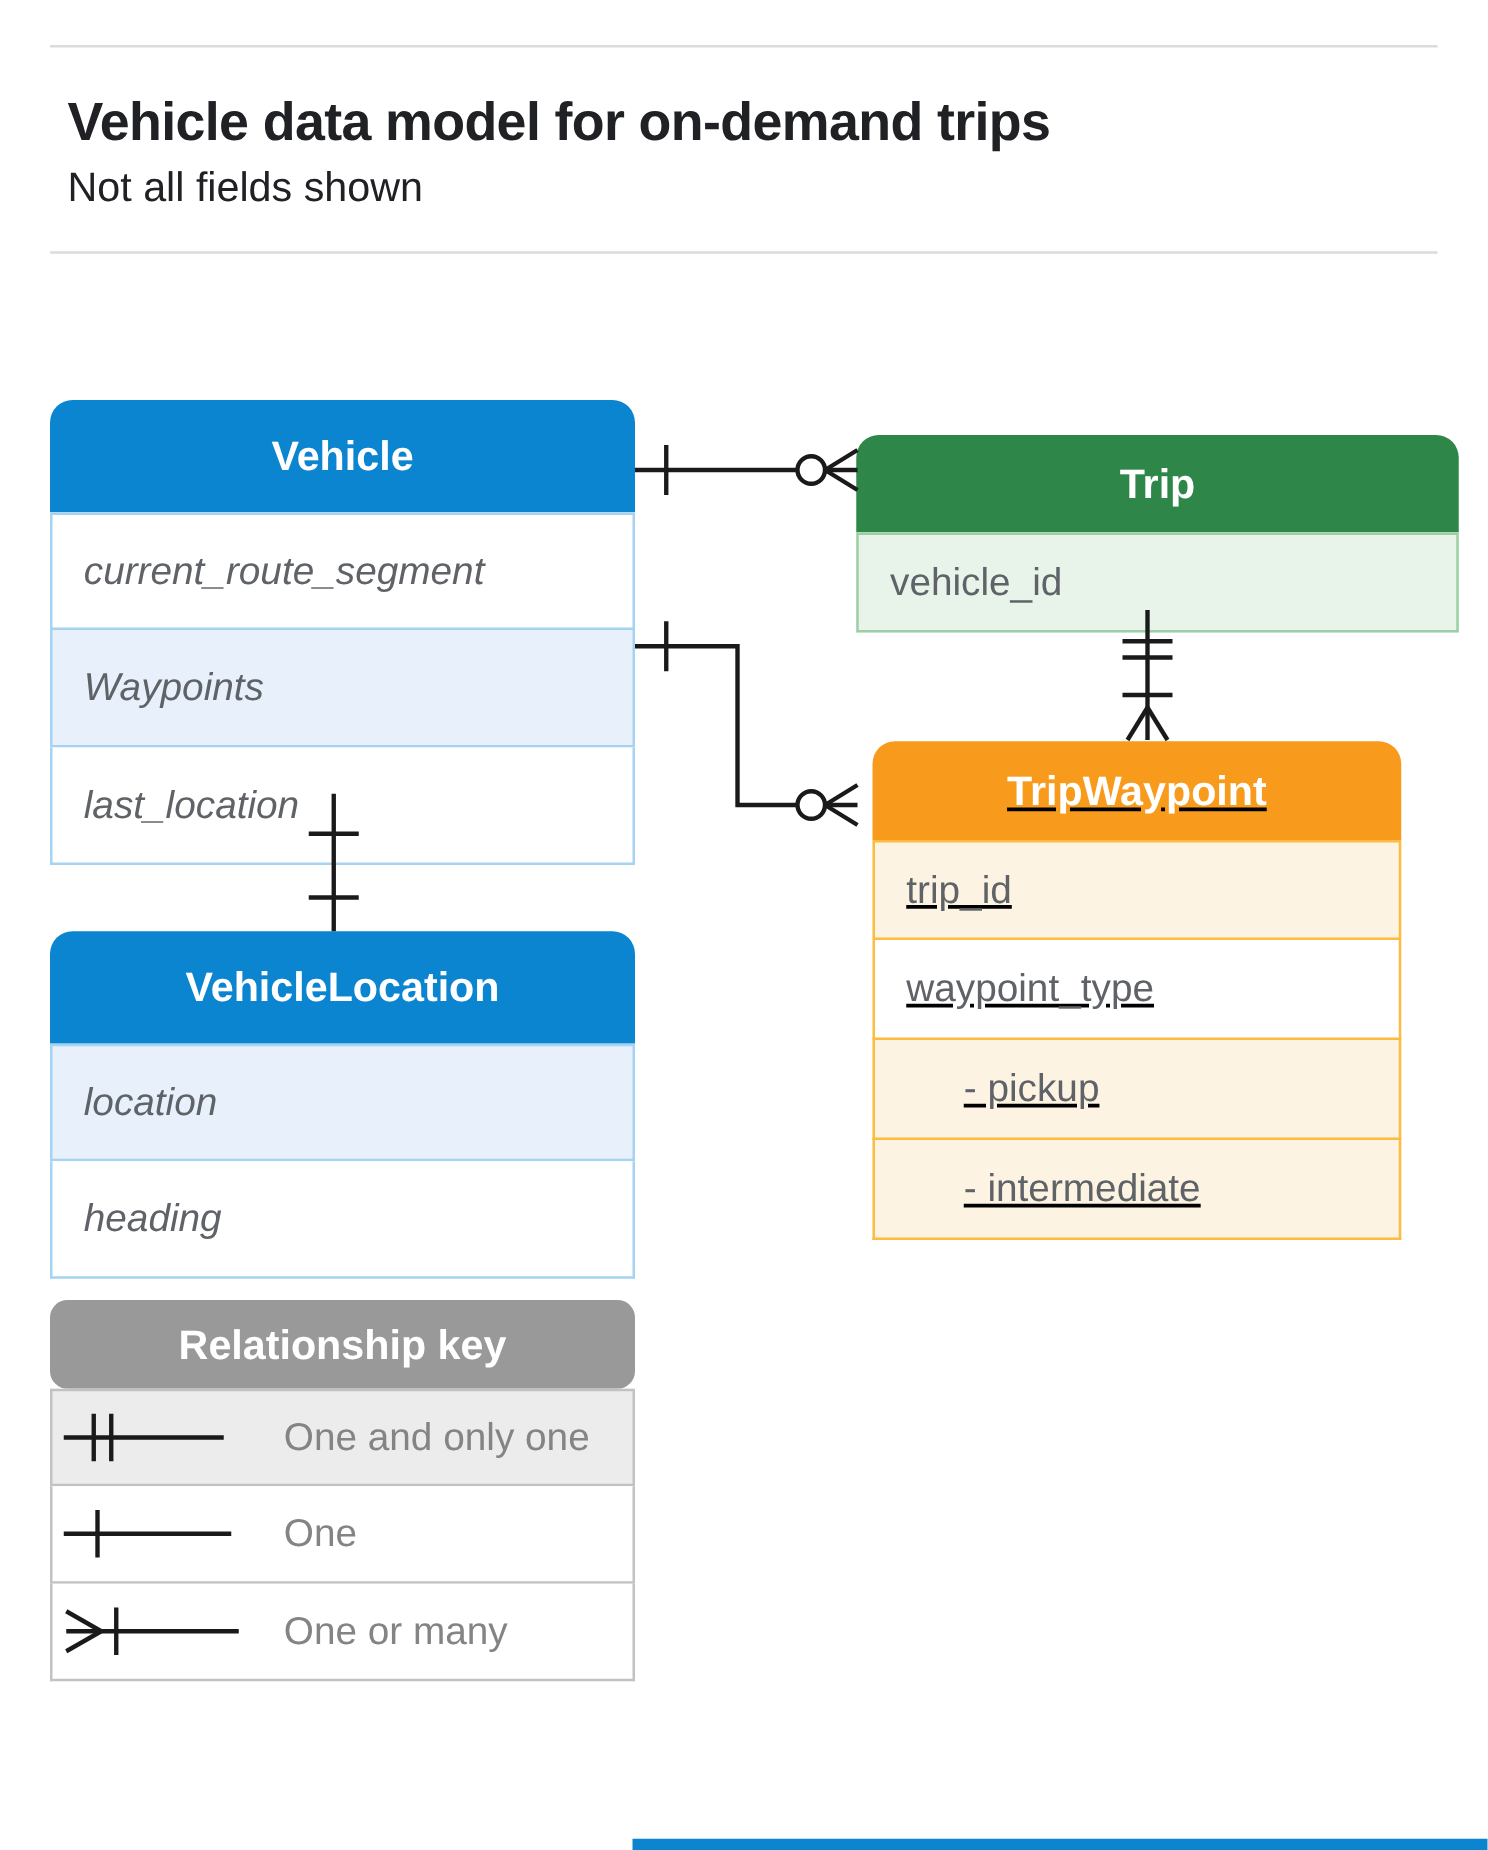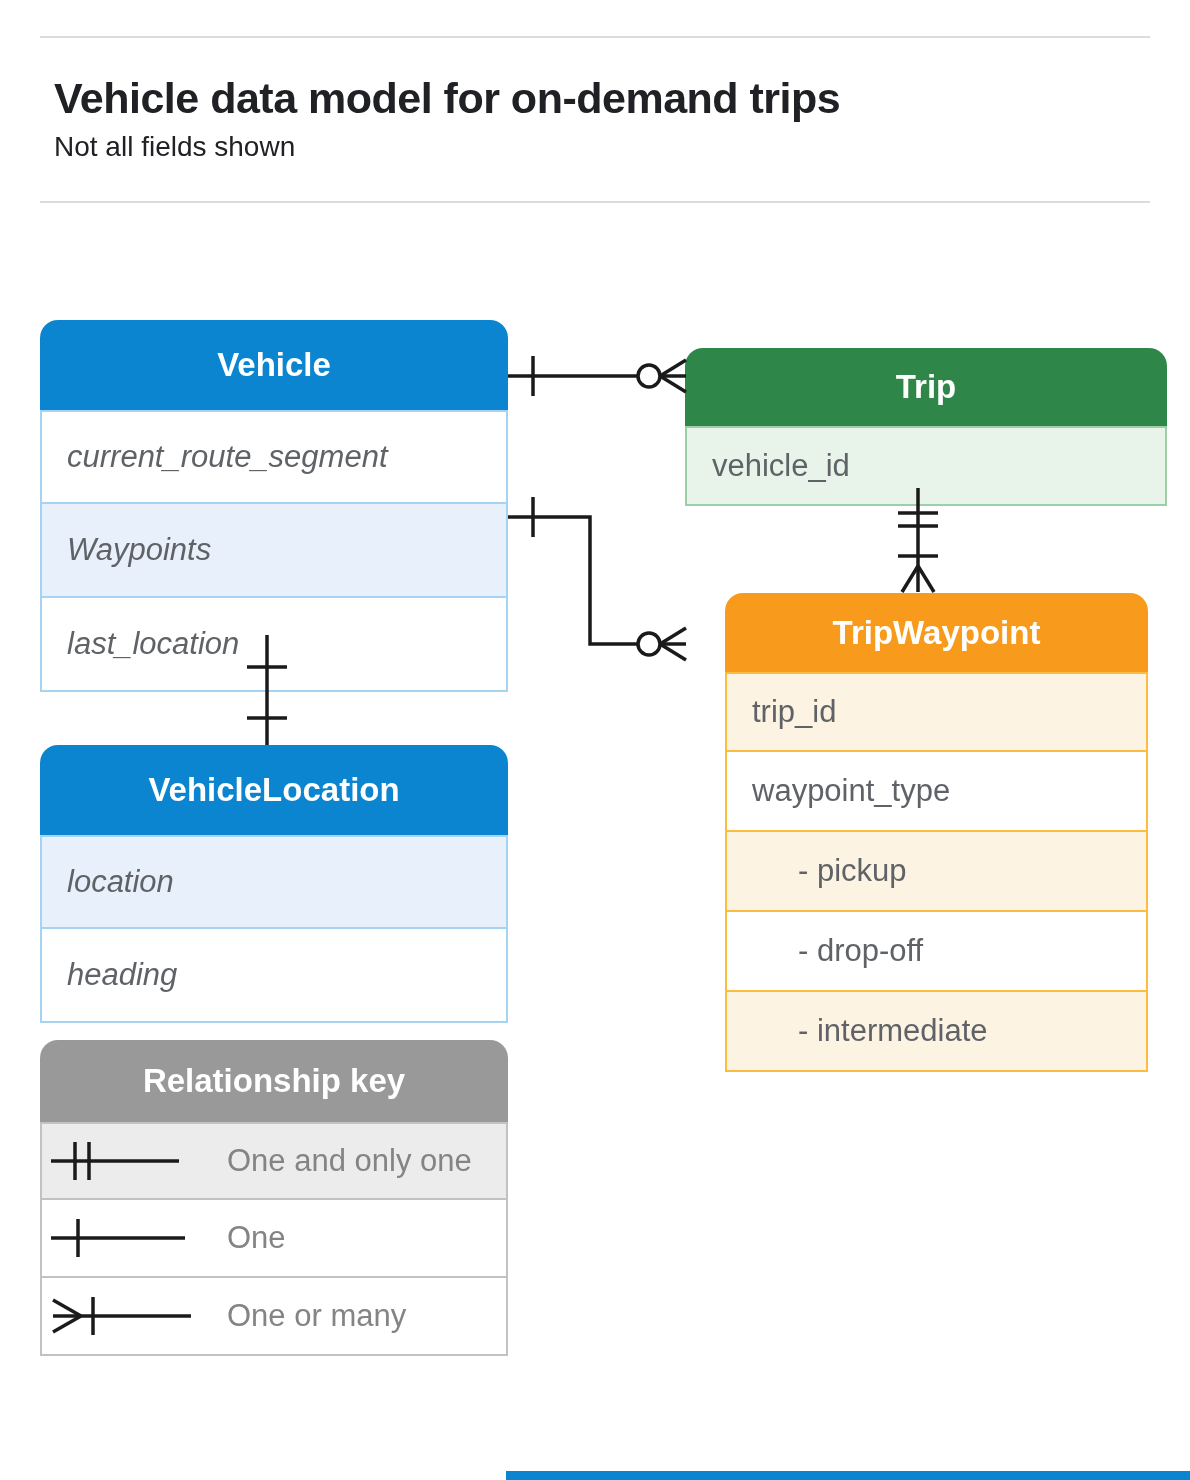--- a/index.html
+++ b/index.html
@@ -12,21 +12,21 @@
   .rule{position:absolute;left:40px;width:1110px;height:2px;background:#dadce0;}
   #rule-top{top:36px;}
   #rule-bottom{top:201px;}
 
   #page-title{
     position:absolute;left:54px;top:74px;
     font-size:43px;font-weight:700;color:#202124;letter-spacing:-0.5px;
   }
   #page-subtitle{
     position:absolute;left:54px;top:131px;
-    font-size:28px;font-weight:400;color:#202124;
+    font-size:33px;font-weight:400;color:#202124;
   }
 
   .entity{position:absolute;box-sizing:border-box;}
   .entity .hdr{
     display:flex;align-items:center;justify-content:center;
     color:#ffffff;font-size:33px;font-weight:700;
     border-radius:18px 18px 0 0;
   }
   .entity .row{
     box-sizing:border-box;
@@ -48,29 +48,29 @@
   .green .hdr{background:#2e8749;height:78px;}
   .green .row{border-color:#9ccfa6;height:80px;}
   .green .row.alt{background:#e8f3ea;}
 
   
   .orange .hdr{background:#f89b1c;height:79px;}
   .orange .row{border-color:#fbbc40;height:80px;}
   .orange .row.alt{background:#fdf3e2;}
 
   
-  .gray .hdr{background:#999999;height:82px;}
+  .gray .hdr{background:#999999;height:71px;border-radius:14px;}
   .gray .row{border-color:#c2c2c2;height:78px;padding-left:3px;}
   .gray .row.alt{background:#ececec;}
   .gray .row .sym{flex:0 0 170px;}
   .gray .row .lbl{margin-left:12px;font-size:31px;color:#848484;}
 
   #vehicle{left:40px;top:320px;width:468px;}
   #trip{left:685px;top:348px;width:482px;}
-  #tripwaypoint{left:725px;top:593px;width:423px;}
+  #tripwaypoint{left:698px;top:593px;width:423px;text-decoration:underline;}
   #vehiclelocation{left:40px;top:745px;width:468px;}
   #legend{left:40px;top:1040px;width:468px;}
 
   #overlay{position:absolute;left:0;top:0;pointer-events:none;}
 
   #bottom-bar{
     position:absolute;left:506px;top:1471px;width:684px;height:9px;
     background:#0b85d0;
   }
 </style>
@@ -92,21 +92,20 @@
 <div class="entity green" id="trip">
   <div class="hdr">Trip</div>
   <div class="row first alt">vehicle_id</div>
 </div>
 
 <div class="entity orange" id="tripwaypoint">
   <div class="hdr">TripWaypoint</div>
   <div class="row first alt">trip_id</div>
   <div class="row">waypoint_type</div>
   <div class="row alt sub">- pickup</div>
-  <div class="row sub">- drop-off</div>
   <div class="row alt sub">- intermediate</div>
 </div>
 
 <div class="entity blue" id="vehiclelocation">
   <div class="hdr">VehicleLocation</div>
   <div class="row first alt">location</div>
   <div class="row">heading</div>
 </div>
 
 <div class="entity gray" id="legend">

